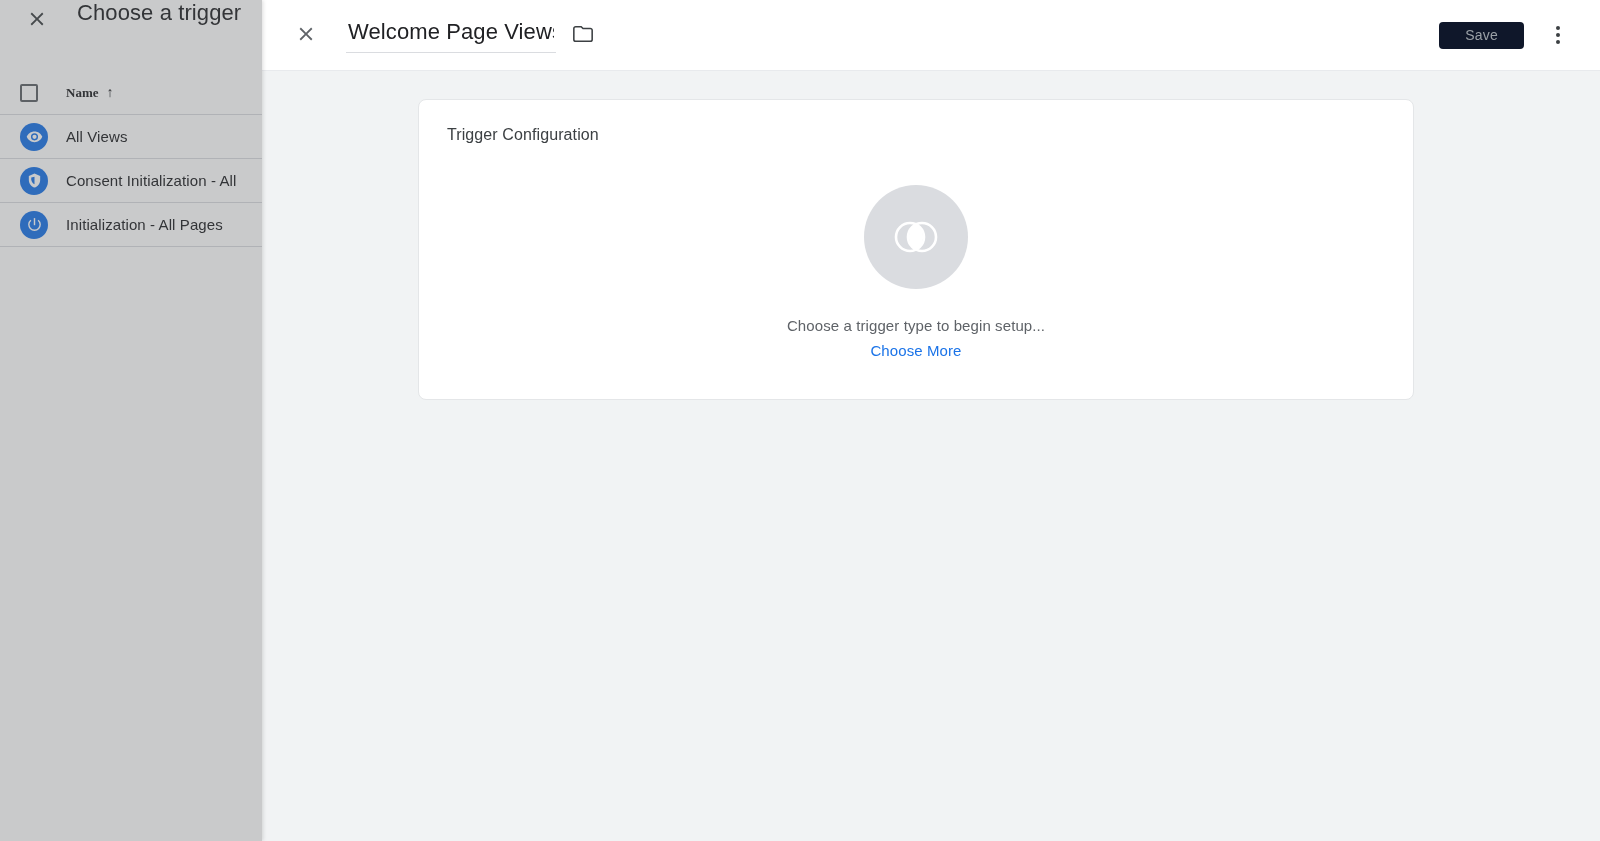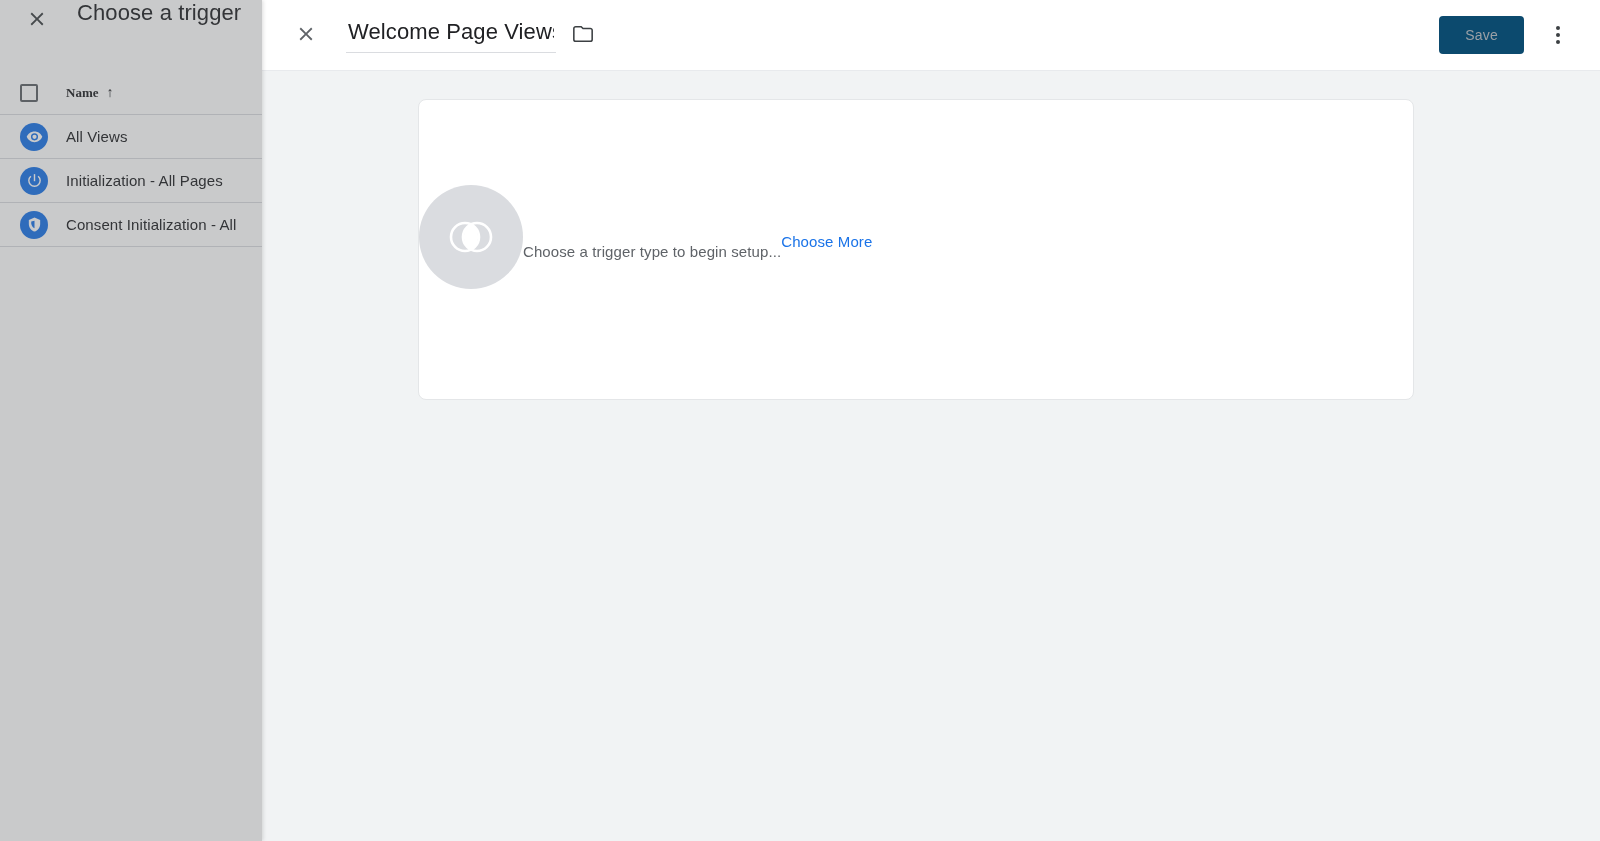--- a/index.html
+++ b/index.html
@@ -87,24 +87,24 @@
   }
 
   .header-spacer { flex: 1 1 auto; }
 
   .save-button {
     font-family: "Liberation Sans", sans-serif;
     font-size: 14px;
     font-weight: 500;
     letter-spacing: .2px;
     color: #9aa0a6;
-    background: #0c4a6e;
+    background: #0f172a;
     border: none;
     border-radius: 4px;
-    height: 38px;
+    height: 27px;
     padding: 0 26px;
     cursor: default;
     margin-right: 14px;
   }
 
   .dots-btn {
     width: 40px;
     height: 40px;
     border-radius: 50%;
     border: none;
@@ -147,20 +147,21 @@
     color: #3c4043;
     letter-spacing: .1px;
   }
 
   .empty-state {
     position: absolute;
     left: 0;
     right: 0;
     top: 85px;
     display: flex;
+    flex-direction: column;
     align-items: center;
   }
 
   .empty-badge {
     width: 104px;
     height: 104px;
     border-radius: 50%;
     background: #dadce0;
     display: flex;
     align-items: center;
@@ -326,20 +327,21 @@
           <i></i>
             <i></i>
             <i></i>
         </span>
       </button>
     </div>
 
     <div class="editor-body">
       <div class="card">
 
+        <div class="card-title">Trigger Configuration</div>
 
         <div class="empty-state">
           <div class="empty-badge">
             <svg width="62" height="62" viewBox="0 0 62 62" aria-hidden="true">
               <circle cx="25" cy="31" r="14" fill="none" stroke="#ffffff" stroke-width="2.6"></circle>
               <circle cx="37" cy="31" r="14" fill="none" stroke="#ffffff" stroke-width="2.6"></circle>
               <path d="M31 18.8a14 14 0 0 0 0 24.4 14 14 0 0 0 0-24.4z" fill="#ffffff"></path>
             </svg>
           </div>
           <div class="empty-text">Choose a trigger type to begin setup...</div>
@@ -378,33 +380,33 @@
           <svg width="17" height="17" viewBox="0 0 24 24" aria-hidden="true">
             <path d="M12 5c-5 0-9.27 3.11-11 7.5C2.73 16.89 7 20 12 20s9.27-3.11 11-7.5C21.27 8.11 17 5 12 5zm0 12.5a5 5 0 1 1 0-10 5 5 0 0 1 0 10zm0-8a3 3 0 1 0 0 6 3 3 0 0 0 0-6z" fill="#ffffff"></path>
           </svg>
         </div>
         <div class="row-label">All Views</div>
       </div>
 
       <div class="trigger-row">
         <div class="row-icon">
           <svg width="17" height="17" viewBox="0 0 24 24" aria-hidden="true">
+            <path d="M12 2 4 5.5v5.8c0 4.9 3.4 9.4 8 10.7 4.6-1.3 8-5.8 8-10.7V5.5L12 2z" fill="#ffffff"></path>
+            <path d="M12 6.6v10.6c-2.6-1-4.6-3.9-4.6-7V7.6L12 6.6z" fill="#1a73e8"></path>
+          </svg>
+        </div>
+        <div class="row-label">Consent Initialization - All</div>
+      </div>
+
+      <div class="trigger-row">
+        <div class="row-icon">
+          <svg width="17" height="17" viewBox="0 0 24 24" aria-hidden="true">
             <path d="M13 3h-2v10h2V3z" fill="#ffffff"></path>
             <path d="M17.83 5.17 16.41 6.59A7 7 0 1 1 7.59 6.59L6.17 5.17a9 9 0 1 0 11.66 0z" fill="#ffffff"></path>
           </svg>
         </div>
         <div class="row-label">Initialization - All Pages</div>
       </div>
 
-      <div class="trigger-row">
-        <div class="row-icon">
-          <svg width="17" height="17" viewBox="0 0 24 24" aria-hidden="true">
-            <path d="M12 2 4 5.5v5.8c0 4.9 3.4 9.4 8 10.7 4.6-1.3 8-5.8 8-10.7V5.5L12 2z" fill="#ffffff"></path>
-            <path d="M12 6.6v10.6c-2.6-1-4.6-3.9-4.6-7V7.6L12 6.6z" fill="#1a73e8"></path>
-          </svg>
-        </div>
-        <div class="row-label">Consent Initialization - All</div>
-      </div>
-
     </div>
   </div>
 
 </div>
 
 </body></html>

